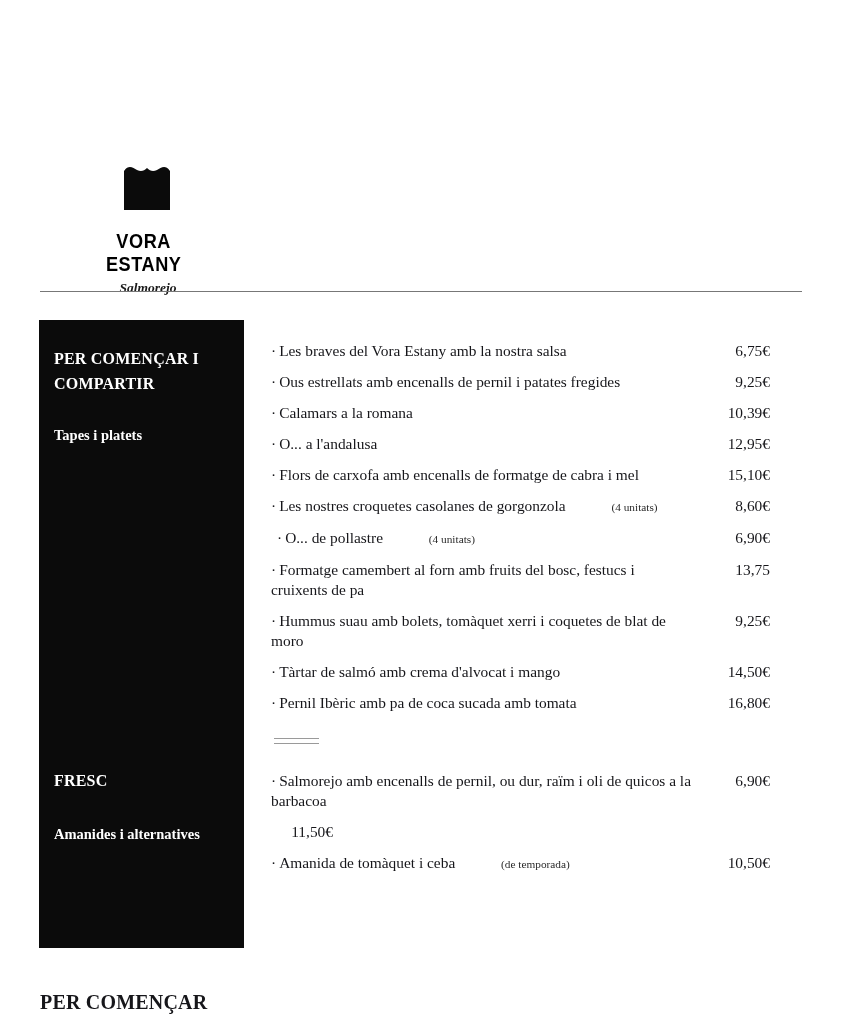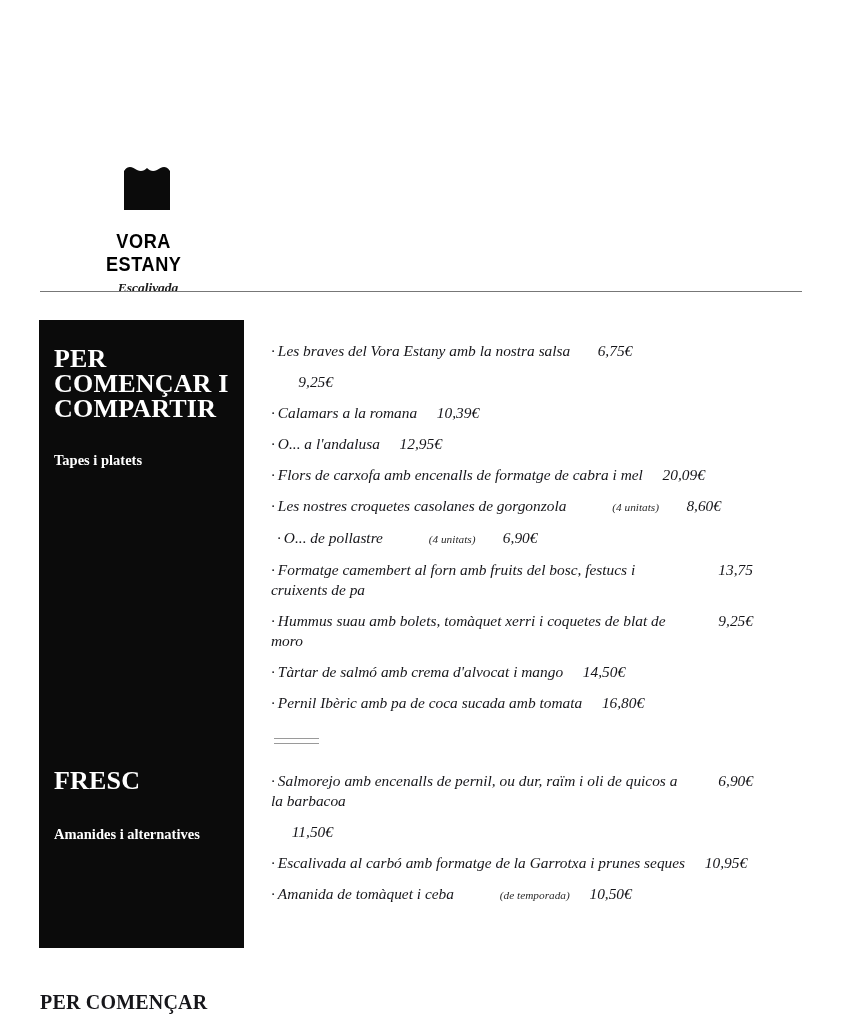--- a/index.html
+++ b/index.html
@@ -78,21 +78,21 @@
     position: absolute;
     left: 15px;
     right: 10px;
   }
   .sb-section.first { top: 26px; }
   .sb-section.second { top: 448px; }
 
   .sb-title {
     font-family: "Liberation Serif", "DejaVu Serif", serif;
     font-weight: bold;
-    font-size: 26px;
+    font-size: 16px;
     line-height: 25px;
     letter-spacing: 0.2px;
     color: #ffffff;
     margin: 0;
   }
   .sb-sub {
     font-family: "Liberation Serif", "DejaVu Serif", serif;
     font-weight: bold;
     font-size: 14.5px;
     color: #ffffff;
@@ -106,22 +106,22 @@
     position: absolute;
     left: 271px;
     top: 341px;
     width: 499px;
   }
   .menu-group { }
 
   .menu-row {
     display: flex;
     align-items: flex-start;
+    justify-content: space-between;
     margin-bottom: 11px;
-    font-style: italic;
   }
   .menu-row.indented .item-name { padding-left: 6px; }
 
   .item-name {
     font-size: 15.4px;
     line-height: 20px;
     color: #16161a;
     max-width: 420px;
   }
   .item-name .bullet {
@@ -168,21 +168,21 @@
   }
 </style>
 </head>
 <body>
 
 <div class="brand">
   <svg class="brand-mark" viewBox="0 0 46 45" aria-hidden="true">
     <path d="M0 6 C 5 -1, 9 3, 13 5 C 17 7, 20 6, 23 3 C 26 6, 29 7, 33 5 C 37 3, 41 -1, 46 6 L 46 45 L 0 45 Z" fill="#0b0b0b"></path>
   </svg>
   <div class="brand-name">VORA ESTANY</div>
-  <div class="brand-sub">Escalivada</div>
+  <div class="brand-sub">Salmorejo</div>
 </div>
 
 <div class="top-rule"></div>
 
 <div class="sidebar">
   <div class="sb-section first">
     <div class="sb-title">PER COMENÇAR I COMPARTIR</div>
     <div class="sb-sub">Tapes i platets</div>
   </div>
   <div class="sb-section second">
@@ -191,33 +191,34 @@
   </div>
 </div>
 
 <div class="menu">
   <div class="menu-group">
       <div class="menu-row">
         <div class="item-name"><span class="bullet">·</span>Les braves del Vora Estany amb la nostra salsa</div>
         <div class="item-price">6,75€</div>
       </div>
       <div class="menu-row">
+        <div class="item-name"><span class="bullet">·</span>Ous estrellats amb encenalls de pernil i patates fregides</div>
         <div class="item-price">9,25€</div>
       </div>
       <div class="menu-row">
         <div class="item-name"><span class="bullet">·</span>Calamars a la romana</div>
         <div class="item-price">10,39€</div>
       </div>
       <div class="menu-row">
         <div class="item-name"><span class="bullet">·</span>O... a l'andalusa</div>
         <div class="item-price">12,95€</div>
       </div>
       <div class="menu-row">
         <div class="item-name"><span class="bullet">·</span>Flors de carxofa amb encenalls de formatge de cabra i mel</div>
-        <div class="item-price">20,09€</div>
+        <div class="item-price">15,10€</div>
       </div>
       <div class="menu-row">
         <div class="item-name"><span class="bullet">·</span>Les nostres croquetes casolanes de gorgonzola<span class="item-qty"> (4 unitats)</span></div>
         <div class="item-price">8,60€</div>
       </div>
       <div class="menu-row indented">
         <div class="item-name"><span class="bullet">·</span>O... de pollastre<span class="item-qty"> (4 unitats)</span></div>
         <div class="item-price">6,90€</div>
       </div>
       <div class="menu-row">
@@ -243,23 +244,19 @@
   </div>
   <div class="menu-group">
       <div class="menu-row">
         <div class="item-name"><span class="bullet">·</span>Salmorejo amb encenalls de pernil, ou dur, raïm i oli de quicos a la barbacoa</div>
         <div class="item-price">6,90€</div>
       </div>
       <div class="menu-row">
         <div class="item-price">11,50€</div>
       </div>
       <div class="menu-row">
-        <div class="item-name"><span class="bullet">·</span>Escalivada al carbó amb formatge de la Garrotxa i prunes seques</div>
-        <div class="item-price">10,95€</div>
-      </div>
-      <div class="menu-row">
         <div class="item-name"><span class="bullet">·</span>Amanida de tomàquet i ceba<span class="item-qty"> (de temporada)</span></div>
         <div class="item-price">10,50€</div>
       </div>
     </div>
 </div>
 
 <div class="footer-heading">PER COMENÇAR</div>
 
 </body></html>

